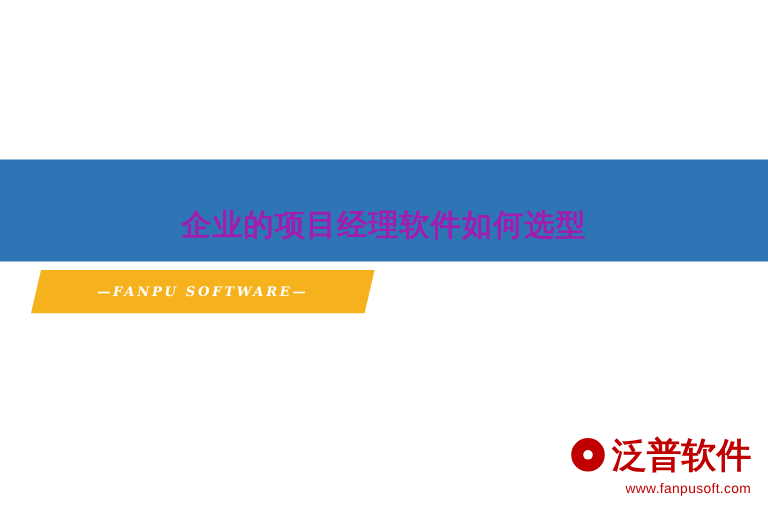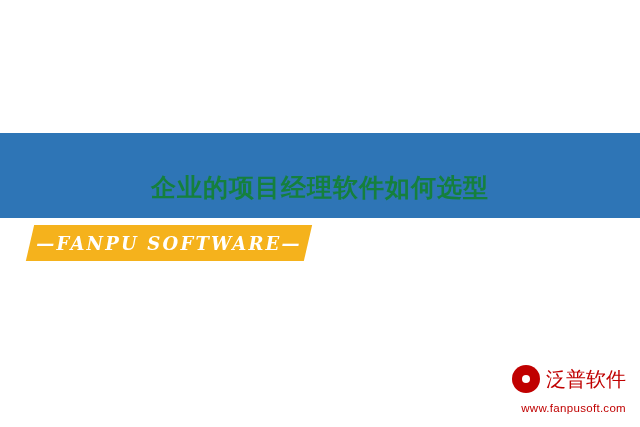--- a/index.html
+++ b/index.html
@@ -33,21 +33,21 @@
   }
   .banner-title {
     position: absolute;
     left: 0px;
     top: 133px;
     width: 640px;
     height: 108px;
     display: flex;
     align-items: center;
     justify-content: center;
-    color: #15803d;
+    color: #a21caf;
     font-size: 25px;
     font-weight: bold;
     letter-spacing: 1px;
     font-family: "DejaVu Sans", "Liberation Sans", sans-serif;
     white-space: nowrap;
   }
 
   
   .yellow-banner {
     position: absolute;
@@ -61,21 +61,21 @@
   .sub-title {
     position: absolute;
     left: 30px;
     top: 225px;
     width: 278px;
     height: 36px;
     display: flex;
     align-items: center;
     justify-content: center;
     color: #ffffff;
-    font-size: 18px;
+    font-size: 11px;
     font-weight: bold;
     letter-spacing: 2.2px;
     font-family: "DejaVu Serif", "Liberation Serif", serif;
     font-style: italic;
     white-space: nowrap;
   }
 
   
   .logo-block {
     position: absolute;
@@ -90,22 +90,22 @@
     justify-content: flex-end;
     height: 34px;
   }
   .logo-mark {
     width: 30px;
     height: 30px;
     margin-right: 5px;
     flex: 0 0 auto;
   }
   .logo-text {
-    font-size: 20px;
-    font-weight: normal;
+    font-size: 29px;
+    font-weight: bold;
     color: #c00000;
     font-family: "DejaVu Sans", "Liberation Sans", sans-serif;
     letter-spacing: 0px;
     line-height: 1;
   }
   .logo-url {
     text-align: right;
     font-size: 11.5px;
     color: #c00000;
     font-family: "Liberation Sans", sans-serif;

